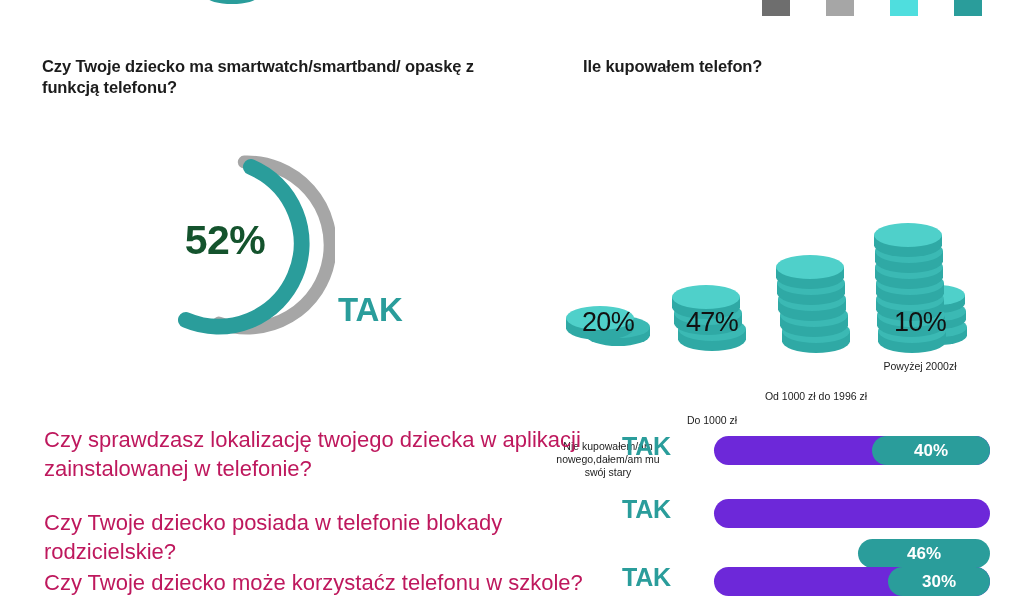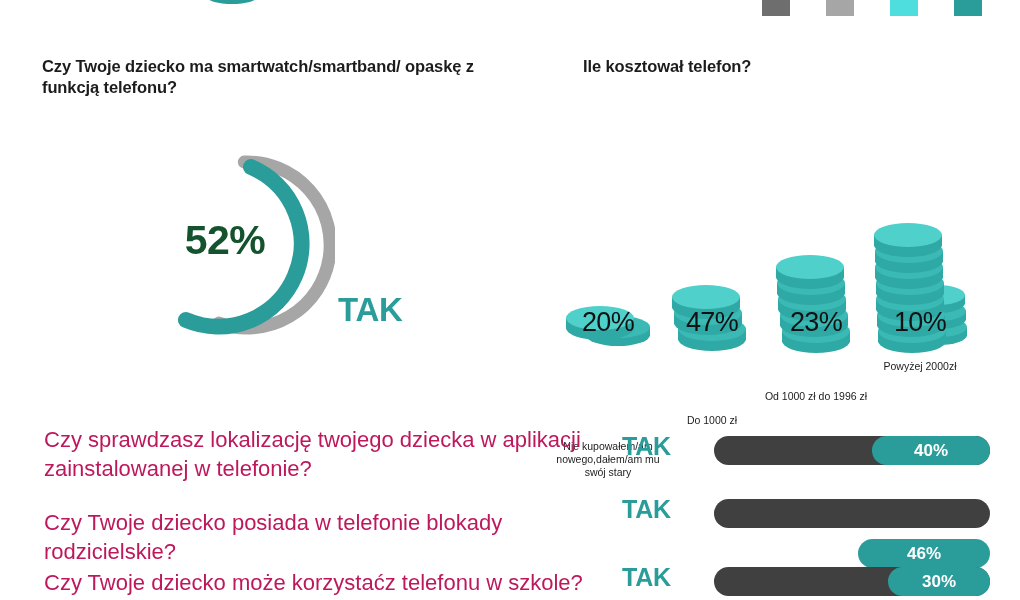--- a/index.html
+++ b/index.html
@@ -140,21 +140,21 @@
     font-size: 25px;
     font-weight: bold;
     color: #2a9d9b;
     letter-spacing: -0.2px;
   }
   .q-bar-track {
     position: absolute;
     left: 714px;
     width: 276px;
     height: 29px;
-    background: #404040;
+    background: #6d28d9;
     border-radius: 15px;
   }
   .q-bar-fill {
     position: absolute;
     right: 0; top: 0;
     height: 29px;
     background: #2a9d9b;
     border-radius: 15px;
     display: flex;
     align-items: center;
@@ -171,21 +171,21 @@
 
 <div id="legend-swatches">
   <div class="swatch" style="background:#6e6e6e"></div>
   <div class="swatch" style="background:#a6a6a6"></div>
   <div class="swatch" style="background:#4fdede"></div>
   <div class="swatch" style="background:#2a9d9b"></div>
 </div>
 
 <div class="section-heading" id="heading-left">Czy Twoje dziecko ma smartwatch/smartband/ opaskę z funkcją telefonu?</div>
 
-<div class="section-heading" id="heading-right">Ile kosztował telefon?</div>
+<div class="section-heading" id="heading-right">Ile kupowałem telefon?</div>
 
 <div id="donut-block">
   <svg id="donut-svg" width="230" height="205" viewBox="0 0 230 205">
 
     <path d="M 119 19 A 83 83 0 1 0 88 179" fill="none" stroke="#a6a6a6" stroke-width="13" stroke-linecap="round" transform="rotate(178 115 102)"></path>
 
     <path d="M 146 29 A 83 83 0 0 1 81 182" fill="none" stroke="#2a9d9b" stroke-width="16" stroke-linecap="round"></path>
   </svg>
   <div id="donut-value">52%</div>
 </div>
@@ -307,21 +307,20 @@
           <ellipse cx="40" cy="60" rx="34" ry="12" fill="#4fd0ca"></ellipse>
         </g>
       </svg>
     </div>
   </div>
 </div>
 
 <div class="coin-values">
   <div class="coin-value" style="left:0px;">20%</div>
   <div class="coin-value" style="left:104px;">47%</div>
-  <div class="coin-value" style="left:208px;">23%</div>
   <div class="coin-value" style="left:312px;">10%</div>
 </div>
 
 <div id="question-rows">
 
   <div class="q-row" style="top:0px;">
     <div class="q-text" style="top:7px;">Czy sprawdzasz lokalizację twojego dziecka w aplikacji zainstalowanej w telefonie?</div>
     <div class="q-tak" style="top:14px;">TAK</div>
     <div class="q-bar-track" style="top:18px;">
       <div class="q-bar-fill" style="width:118px;">40%</div>

